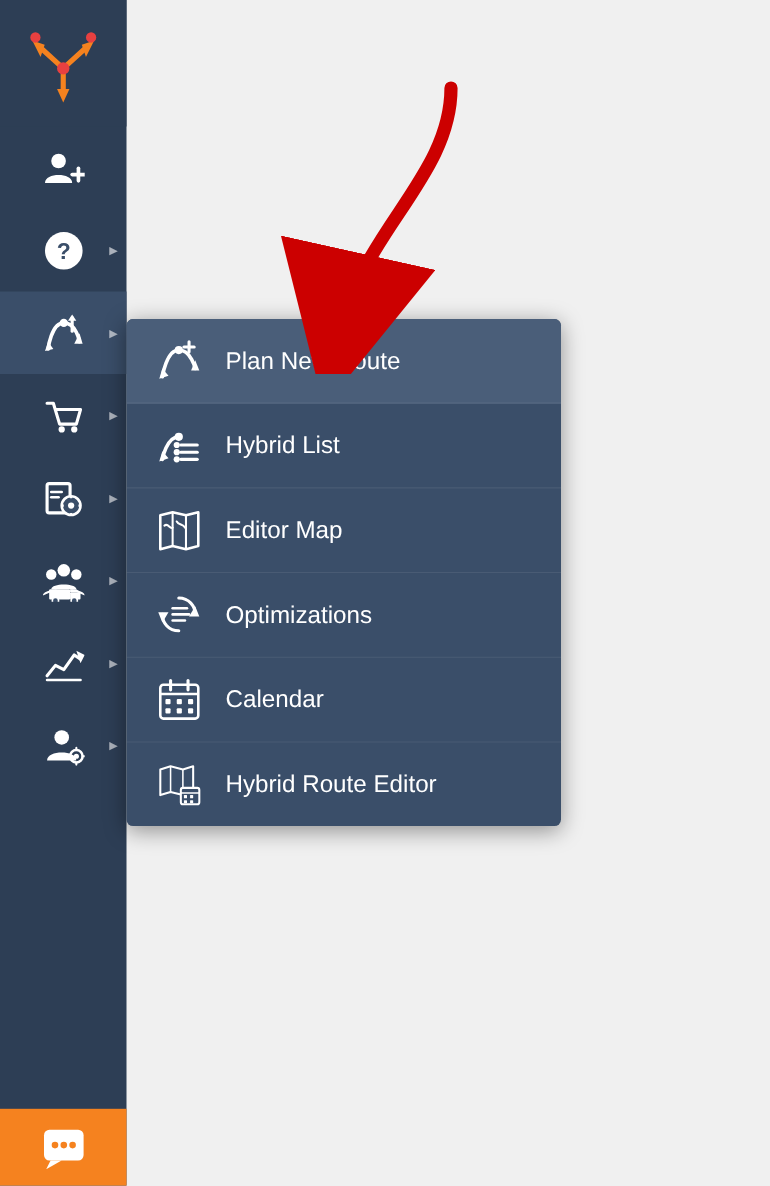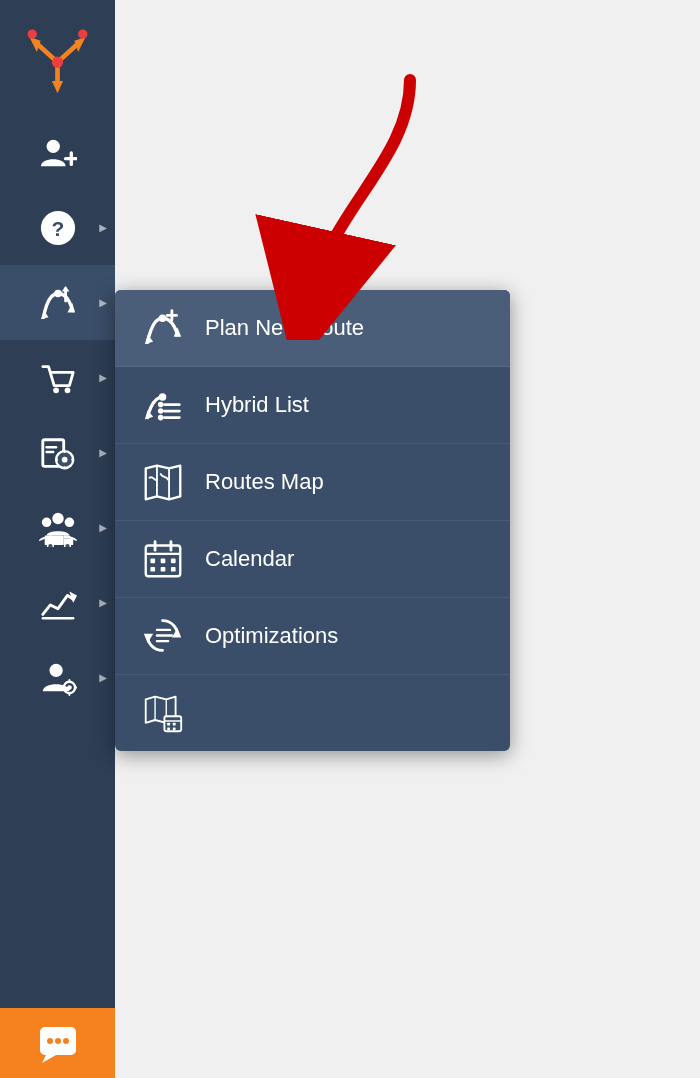--- a/index.html
+++ b/index.html
@@ -337,40 +337,21 @@
       <svg class="icon-svg-small" viewBox="0 0 45 45" xmlns="http://www.w3.org/2000/svg">
 
         <path d="M4 8 L16 5 L29 8 L41 5 L41 38 L29 41 L16 38 L4 41 Z" fill="none" stroke="white" stroke-width="2.5" stroke-linejoin="round"></path>
         <line x1="16" y1="5" x2="16" y2="38" stroke="white" stroke-width="2"></line>
         <line x1="29" y1="8" x2="29" y2="41" stroke="white" stroke-width="2"></line>
 
         <path d="M8 18 C12 15 13 22 16 20" fill="none" stroke="white" stroke-width="2" stroke-linecap="round"></path>
         <path d="M20 14 C22 18 26 16 28 20" fill="none" stroke="white" stroke-width="2" stroke-linecap="round"></path>
       </svg>
     </div>
-    <span class="dropdown-item-label">Routes Map</span>
-  </div>
-
-  <div class="dropdown-item">
-    <div class="dropdown-item-icon">
-      <svg class="icon-svg-small" viewBox="0 0 45 45" xmlns="http://www.w3.org/2000/svg">
-        <rect x="4" y="8" width="37" height="33" rx="3" fill="none" stroke="white" stroke-width="2.5"></rect>
-        <line x1="4" y1="17" x2="41" y2="17" stroke="white" stroke-width="2.5"></line>
-        <line x1="14" y1="4" x2="14" y2="13" stroke="white" stroke-width="3" stroke-linecap="round"></line>
-        <line x1="31" y1="4" x2="31" y2="13" stroke="white" stroke-width="3" stroke-linecap="round"></line>
-
-        <rect x="9" y="22" width="5" height="5" rx="1" fill="white"></rect>
-        <rect x="20" y="22" width="5" height="5" rx="1" fill="white"></rect>
-        <rect x="31" y="22" width="5" height="5" rx="1" fill="white"></rect>
-        <rect x="9" y="31" width="5" height="5" rx="1" fill="white"></rect>
-        <rect x="20" y="31" width="5" height="5" rx="1" fill="white"></rect>
-        <rect x="31" y="31" width="5" height="5" rx="1" fill="white"></rect>
-      </svg>
-    </div>
-    <span class="dropdown-item-label">Calendar</span>
+    <span class="dropdown-item-label">Editor Map</span>
   </div>
 
   <div class="dropdown-item">
     <div class="dropdown-item-icon">
       <svg class="icon-svg-small" viewBox="0 0 45 45" xmlns="http://www.w3.org/2000/svg">
 
         <path d="M22 6 C32 6 38 14 38 22" fill="none" stroke="white" stroke-width="3" stroke-linecap="round"></path>
         <polygon points="38,14 42,24 32,24" fill="white"></polygon>
         <path d="M22 38 C12 38 6 30 6 22" fill="none" stroke="white" stroke-width="3" stroke-linecap="round"></path>
         <polygon points="6,30 2,20 12,20" fill="white"></polygon>
@@ -378,28 +359,48 @@
         <line x1="16" y1="28" x2="28" y2="28" stroke="white" stroke-width="2.5" stroke-linecap="round"></line>
         <line x1="16" y1="16" x2="30" y2="16" stroke="white" stroke-width="2.5" stroke-linecap="round"></line>
       </svg>
     </div>
     <span class="dropdown-item-label">Optimizations</span>
   </div>
 
   <div class="dropdown-item">
     <div class="dropdown-item-icon">
       <svg class="icon-svg-small" viewBox="0 0 45 45" xmlns="http://www.w3.org/2000/svg">
+        <rect x="4" y="8" width="37" height="33" rx="3" fill="none" stroke="white" stroke-width="2.5"></rect>
+        <line x1="4" y1="17" x2="41" y2="17" stroke="white" stroke-width="2.5"></line>
+        <line x1="14" y1="4" x2="14" y2="13" stroke="white" stroke-width="3" stroke-linecap="round"></line>
+        <line x1="31" y1="4" x2="31" y2="13" stroke="white" stroke-width="3" stroke-linecap="round"></line>
+
+        <rect x="9" y="22" width="5" height="5" rx="1" fill="white"></rect>
+        <rect x="20" y="22" width="5" height="5" rx="1" fill="white"></rect>
+        <rect x="31" y="22" width="5" height="5" rx="1" fill="white"></rect>
+        <rect x="9" y="31" width="5" height="5" rx="1" fill="white"></rect>
+        <rect x="20" y="31" width="5" height="5" rx="1" fill="white"></rect>
+        <rect x="31" y="31" width="5" height="5" rx="1" fill="white"></rect>
+      </svg>
+    </div>
+    <span class="dropdown-item-label">Calendar</span>
+  </div>
+
+  <div class="dropdown-item">
+    <div class="dropdown-item-icon">
+      <svg class="icon-svg-small" viewBox="0 0 45 45" xmlns="http://www.w3.org/2000/svg">
 
         <path d="M4 8 L14 5 L26 8 L36 5 L36 30 L26 33 L14 30 L4 33 Z" fill="none" stroke="white" stroke-width="2" stroke-linejoin="round"></path>
         <line x1="14" y1="5" x2="14" y2="30" stroke="white" stroke-width="1.5"></line>
         <line x1="26" y1="8" x2="26" y2="33" stroke="white" stroke-width="1.5"></line>
 
         <rect x="24" y="26" width="18" height="16" rx="2" fill="#3a4e69" stroke="white" stroke-width="2"></rect>
         <line x1="24" y1="31" x2="42" y2="31" stroke="white" stroke-width="1.5"></line>
         <rect x="27" y="33" width="3" height="3" rx="0.5" fill="white"></rect>
         <rect x="33" y="33" width="3" height="3" rx="0.5" fill="white"></rect>
         <rect x="27" y="38" width="3" height="3" rx="0.5" fill="white"></rect>
         <rect x="33" y="38" width="3" height="3" rx="0.5" fill="white"></rect>
       </svg>
     </div>
+    <span class="dropdown-item-label">Hybrid Route Editor</span>
   </div>
 
 </div>
 
 </body></html>

